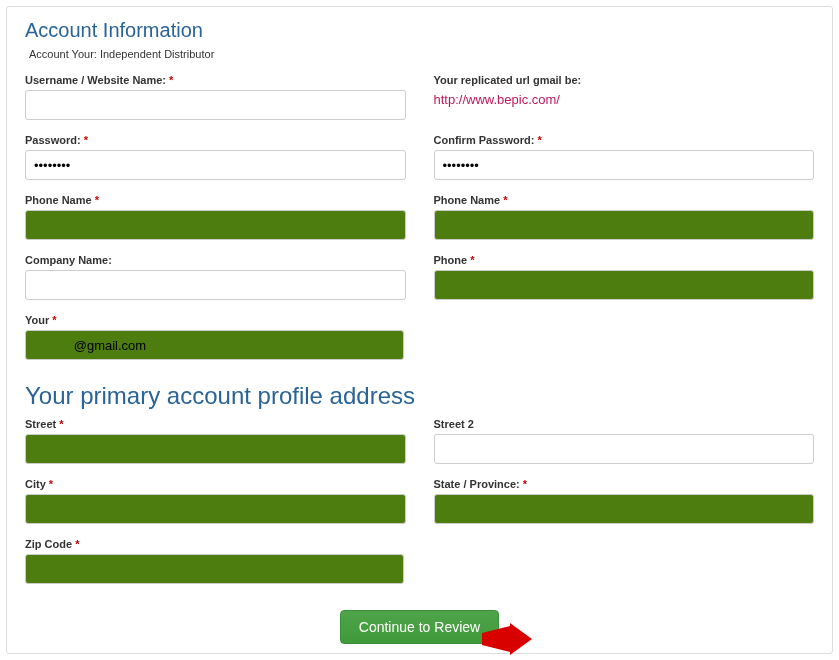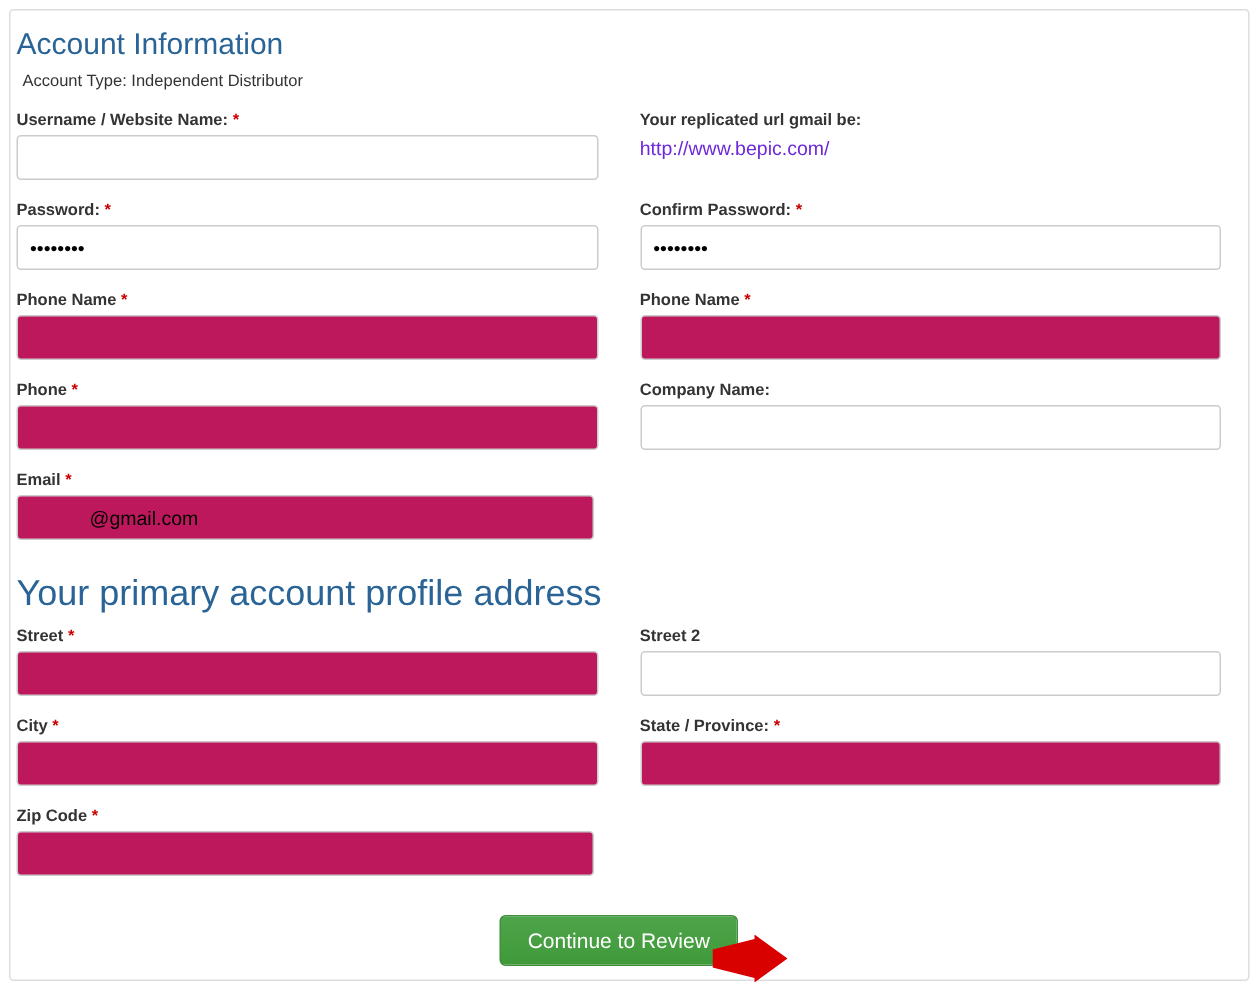--- a/index.html
+++ b/index.html
@@ -11,21 +11,21 @@
   .container {
     width: 839px;
     height: 660px;
     margin: 0;
     padding: 6px;
     position: relative;
   }
   .panel {
     border: 1px solid #dddddd;
     border-radius: 3px;
-    padding: 12px 18px 28px 4px;
+    padding: 12px 18px 28px 18px;
     position: relative;
     height: 100%;
   }
   .section-title {
     color: #2a6496;
     font-size: 20px;
     font-weight: 400;
     margin-bottom: 6px;
   }
   .account-type {
@@ -58,24 +58,24 @@
   .text-input {
     width: 100%;
     height: 30px;
     border: 1px solid #cccccc;
     border-radius: 3px;
     padding: 4px 8px;
     font-size: 13px;
     background: #ffffff;
   }
   .text-input.highlight {
-    background: #be185d;
+    background: #4d7c0f;
   }
   .url-link {
-    color: #6d28d9;
+    color: #be185d;
     text-decoration: none;
     font-size: 13px;
   }
   .address-title {
     color: #2a6496;
     font-size: 24px;
     font-weight: 400;
     margin-top: 22px;
     margin-bottom: 8px;
   }
@@ -102,21 +102,21 @@
     pointer-events: none;
   }
 </style>
 </head>
 <body>
 
 <div class="container">
   <div class="panel">
 
     <div class="section-title">Account Information</div>
-    <div class="account-type">Account Type: Independent Distributor</div>
+    <div class="account-type">Account Your: Independent Distributor</div>
 
     <div class="row">
       <div class="col">
         <label class="field-label">
           <span>Username / Website Name:</span>
           <span class="required">*</span>
         </label>
         <input type="text" class="text-input" value="" style="">
       </div>
       <div class="col">
@@ -154,36 +154,36 @@
         <label class="field-label">
           <span>Phone Name</span>
           <span class="required">*</span>
         </label>
         <input type="text" class="text-input highlight" value="" style="">
       </div>
     </div>
 
     <div class="row">
       <div class="col">
-        <label class="field-label">
-          <span>Phone</span>
-          <span class="required">*</span>
-        </label>
-        <input type="text" class="text-input highlight" value="" style="">
-      </div>
-      <div class="col">
         <label class="field-label">Company Name:</label>
         <input type="text" class="text-input" value="" style="">
       </div>
+      <div class="col">
+        <label class="field-label">
+          <span>Phone</span>
+          <span class="required">*</span>
+        </label>
+        <input type="text" class="text-input highlight" value="" style="">
+      </div>
     </div>
 
     <div class="row">
       <div class="col-half">
         <label class="field-label">
-          <span>Email</span>
+          <span>Your</span>
           <span class="required">*</span>
         </label>
         <input type="text" class="text-input highlight" value="           @gmail.com" style="">
       </div>
     </div>
 
     <div class="address-title">Your primary account profile address</div>
 
     <div class="row">
       <div class="col">

